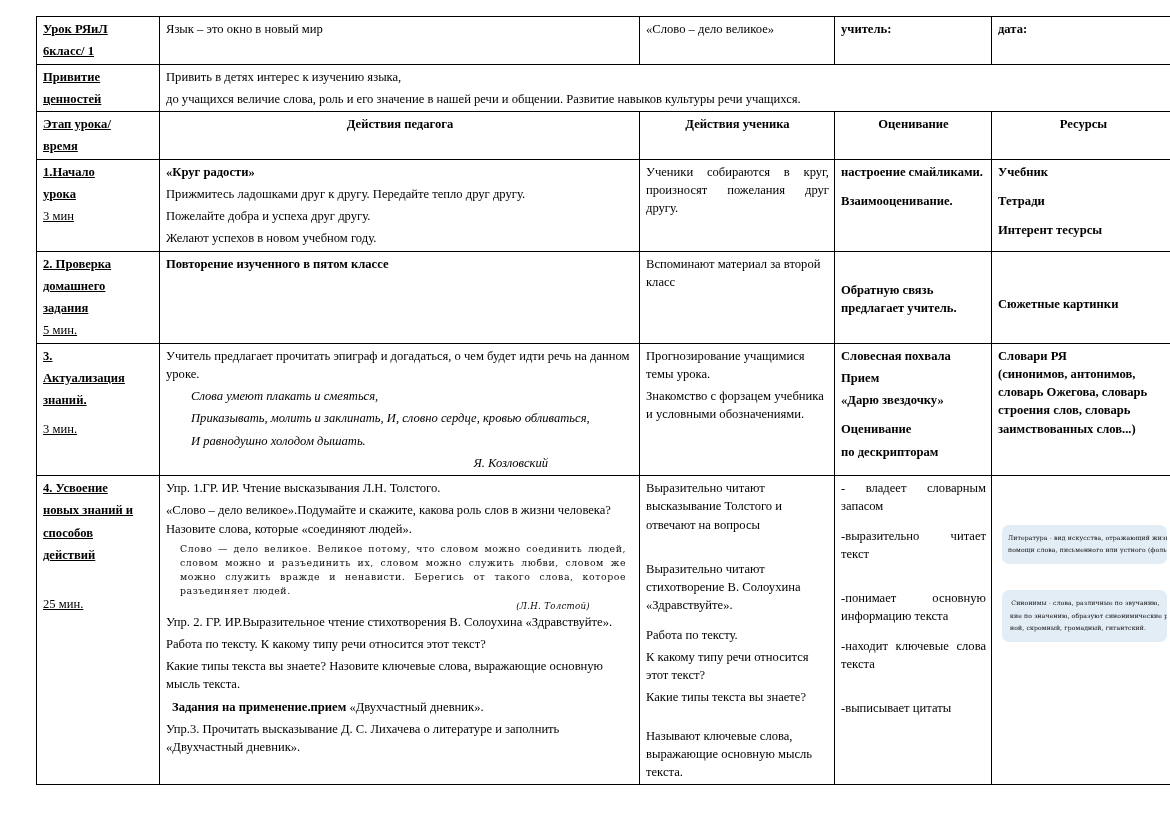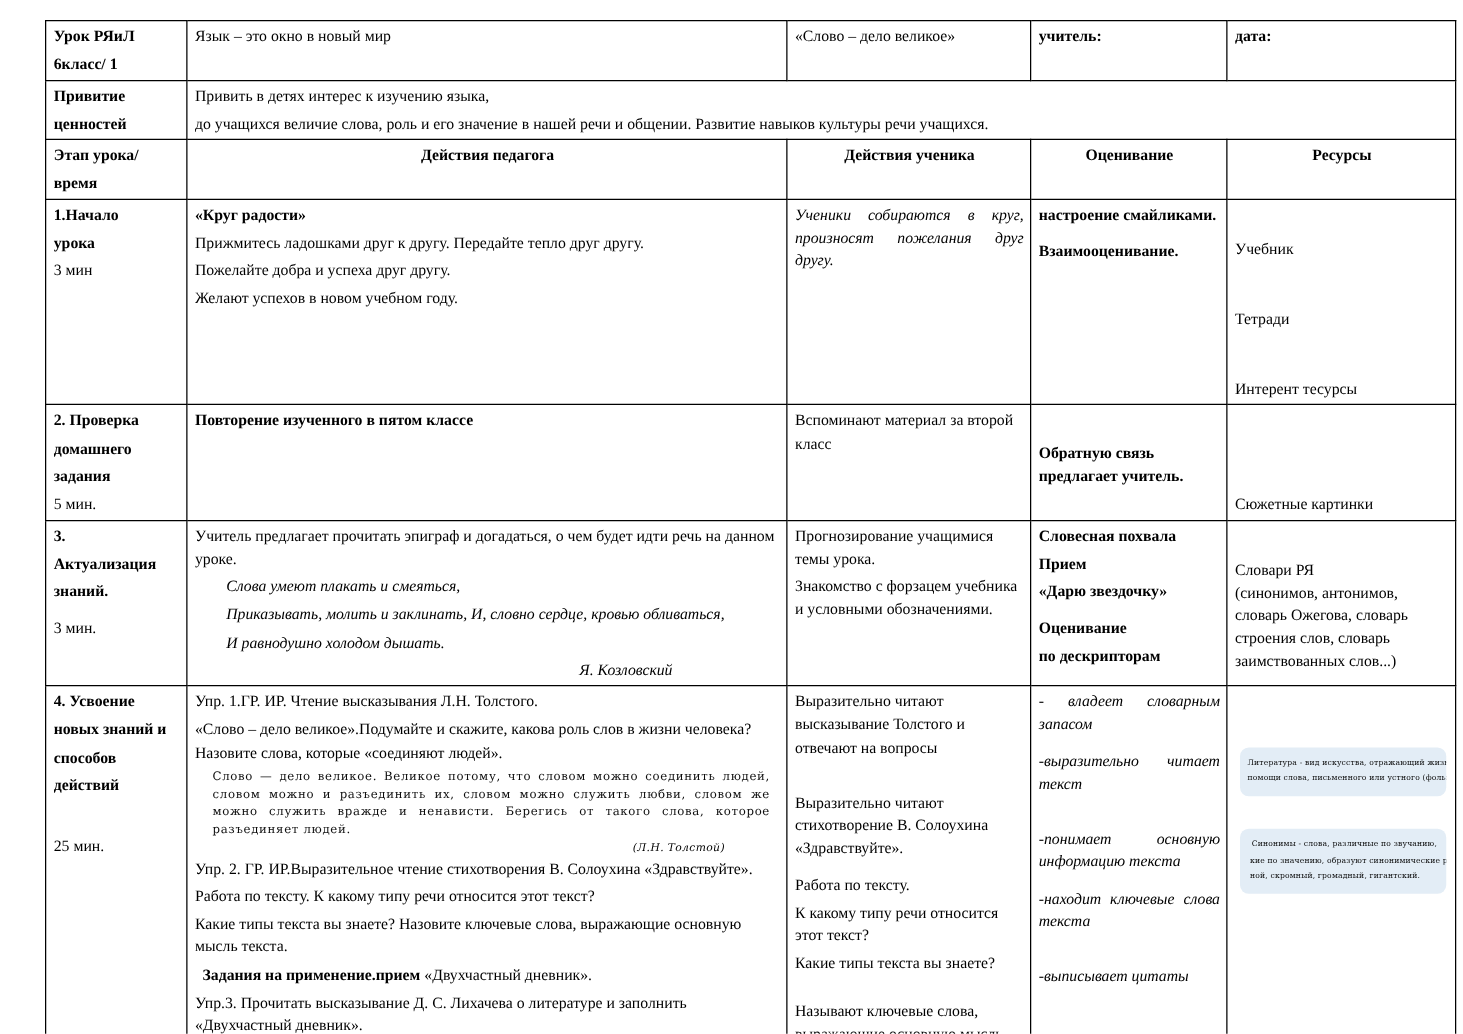--- a/index.html
+++ b/index.html
@@ -28,30 +28,30 @@
     font-size: 12.6px;
     line-height: 1.45;
   }
   table.lesson > tbody > tr > td,
   table.lesson > tbody > tr > th {
     border: 1px solid #000000;
     vertical-align: top;
     padding: 3px 5px 3px 6px;
     box-sizing: border-box;
   }
-  .c-stage   { width: 113px; }
+  .c-stage   { width: 123px; text-decoration: underline; }
   .c-teacher { width: 480px; }
   .c-student { width: 195px; }
   .c-assess  { width: 157px; }
   .c-res     { width: 183px; }
 
   .b { font-weight: bold; }
   .it { font-style: italic; margin-left: 25px; }
   .right { text-align: right; }
-  .just { text-align: justify; text-justify: inter-word; font-style: italic; }
+  .just { text-align: justify; text-justify: inter-word; }
   .sp { display: block; height: 11px; }
   .sp-lg { display: block; height: 20px; }
   .sp-sm { display: block; height: 6px; }
 
   .hdr-row th {
     text-align: center;
     font-weight: bold;
     font-size: 12.6px;
   }
   .line { display: block; }
@@ -95,22 +95,22 @@
     overflow: hidden;
   }
   .def-card.second {
     margin-top: 26px;
     text-align: left;
     padding-left: 8px;
   }
   .def-card .l { display: block; white-space: nowrap; }
   .def-card.second .l:first-child { text-align: center; }
 
-  .res-item { font-weight: normal; display: block; margin-top: 27px; }
-  .res-note { display: block; font-weight: normal; }
+  .res-item { font-weight: bold; display: block; }
+  .res-note { display: block; font-weight: bold; }
 </style>
 </head>
 <body>
 
 <div class="page">
 <table class="lesson">
   <tbody>
 
     <tr>
       <td class="c-stage">

